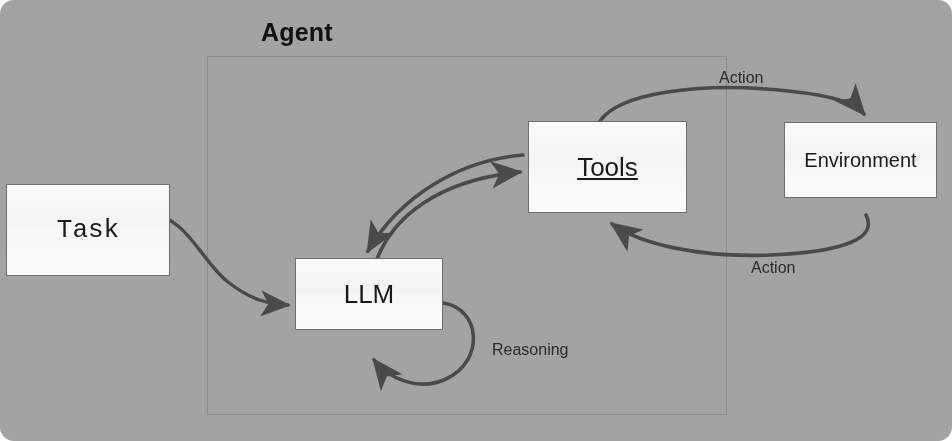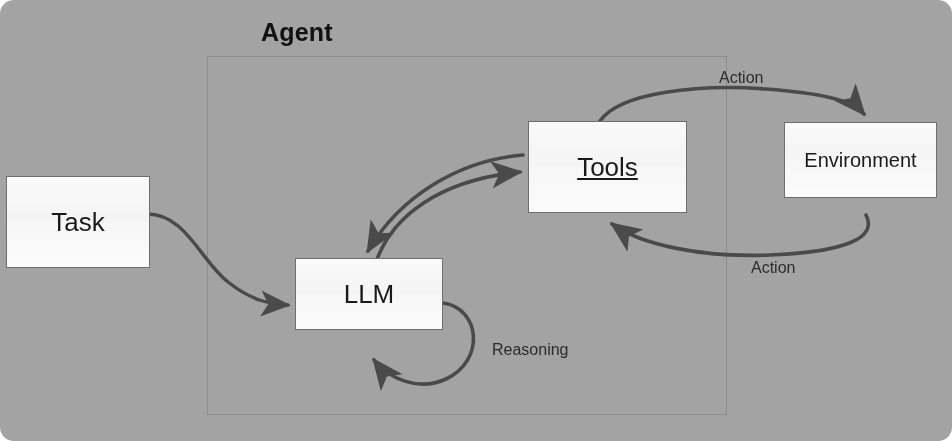--- a/index.html
+++ b/index.html
@@ -52,21 +52,21 @@
     border: 1.5px solid #6e6e6e;
     background: linear-gradient(180deg, #fafafa 0%, #f4f4f4 48%, #f7f7f7 52%, #fbfbfb 100%);
     display: flex;
     align-items: center;
     justify-content: center;
     color: #1a1a1a;
     font-size: 26px;
     font-weight: normal;
     white-space: nowrap;
   }
-  .node-task        { left: 6px;   top: 176px; width: 144px; height: 92px; }
+  .node-task        { left: 6px;   top: 184px; width: 164px; height: 92px; font-family: Liberation Mono, monospace; }
   .node-llm         { left: 295px; top: 258px; width: 148px; height: 72px; text-align: right; }
   .node-tools       { left: 528px; top: 121px; width: 159px; height: 92px; text-decoration: underline; }
   .node-environment { left: 784px; top: 122px; width: 153px; height: 76px; font-size: 20px; }
 
   
   .edge-label {
     position: absolute;
     font-size: 16px;
     color: #2b2b2b;
     white-space: nowrap;

